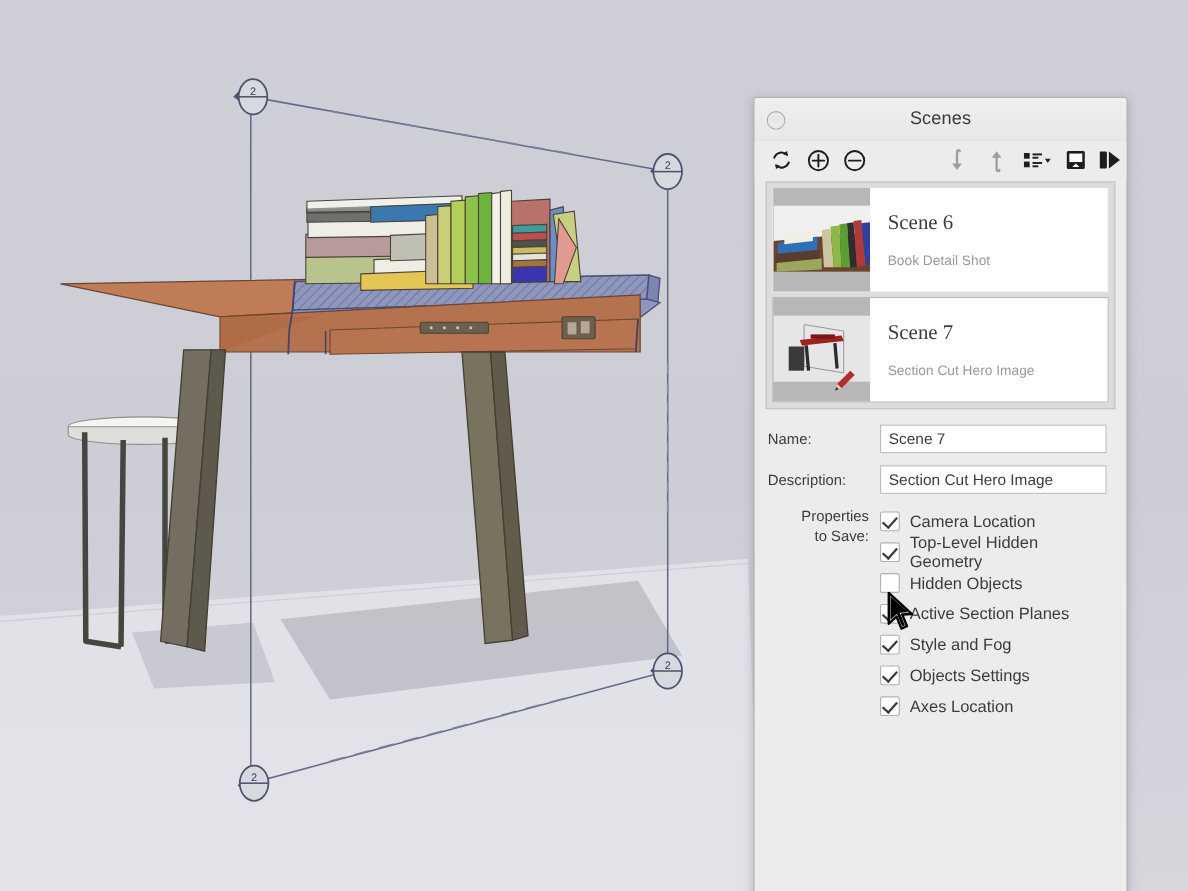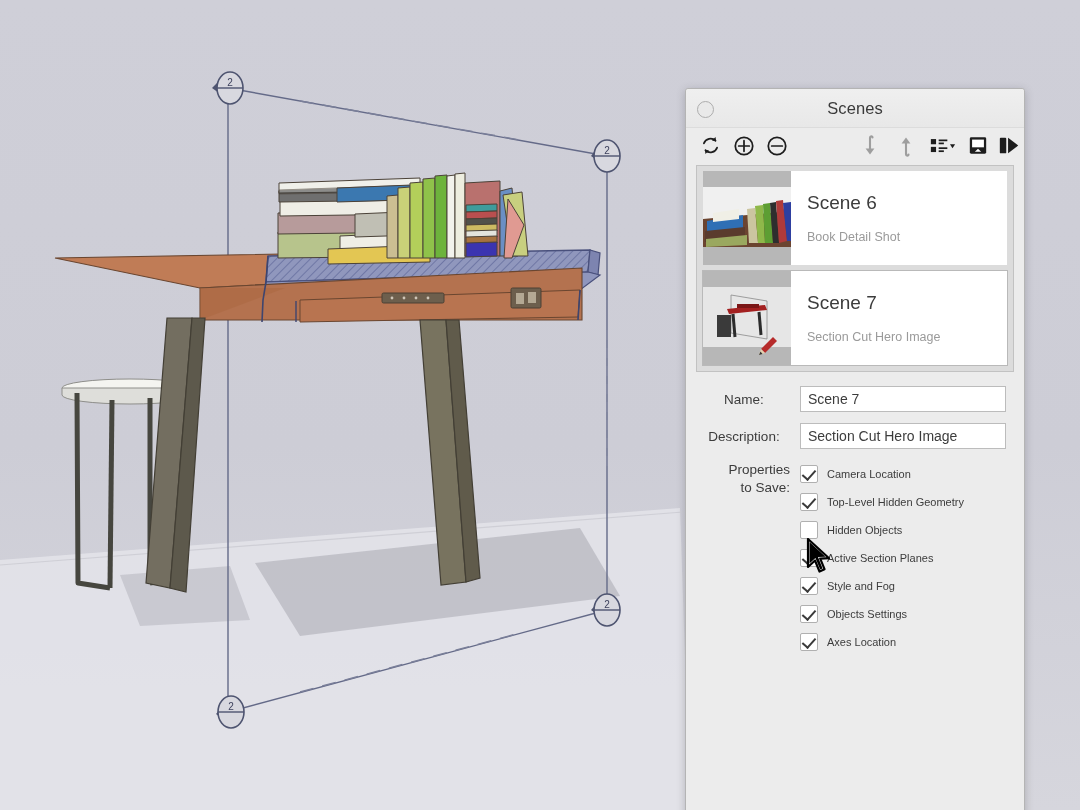--- a/index.html
+++ b/index.html
@@ -66,28 +66,28 @@
     box-shadow:inset 0 0 0 1px #ffffff;
   }
   .scene-thumb{
     flex:0 0 88px;width:88px;height:100%;
     position:relative;overflow:hidden;background:#b7b7b7;
   }
   .scene-meta{
     flex:1;display:flex;flex-direction:column;justify-content:center;
     padding-left:16px;
   }
-  .scene-name{font-size:19px;color:#3c3c3c;line-height:1.18;}
+  .scene-name{font-size:19px;color:#3c3c3c;line-height:1.18;font-family:Liberation Serif, serif;}
   .scene-desc{font-size:12.5px;color:#9a9a9a;margin-top:16px;}
 
   
   .dlg-form{padding:14px 18px 0 12px;}
   .form-row{display:flex;align-items:center;margin-bottom:11px;}
   .form-label{
-    width:92px;text-align:center;padding-right:10px;
+    width:92px;text-align:left;padding-right:10px;
     font-size:13.5px;color:#3c3c3c;
   }
   .form-input{
     flex:1;height:26px;box-sizing:border-box;
     background:#fff;border:1px solid #bcbcbc;
     padding:0 7px;font-size:14px;color:#3c3c3c;
     font-family:"Liberation Sans", sans-serif;
     display:flex;align-items:center;
   }
 
@@ -103,21 +103,21 @@
     width:18px;height:18px;flex:0 0 18px;box-sizing:border-box;
     background:#fff;border:1px solid #b0b0b0;border-radius:2px;
     position:relative;margin-right:9px;
   }
   .cbox.checked::after{
     content:"";position:absolute;
     left:4px;top:1px;width:6px;height:11px;
     border:solid #3a3a3a;border-width:0 2.4px 2.4px 0;
     transform:rotate(42deg);
   }
-  .prop-text{font-size:11px;color:#3c3c3c;}
+  .prop-text{font-size:15px;color:#3c3c3c;}
 
   .resize-grip{position:absolute;right:4px;bottom:4px;width:14px;height:14px;}
   .cursor-layer{position:absolute;left:806px;top:538px;pointer-events:none;}
 </style>
 </head>
 <body>
 
 <div id="stage">
 
   <div id="viewport">

